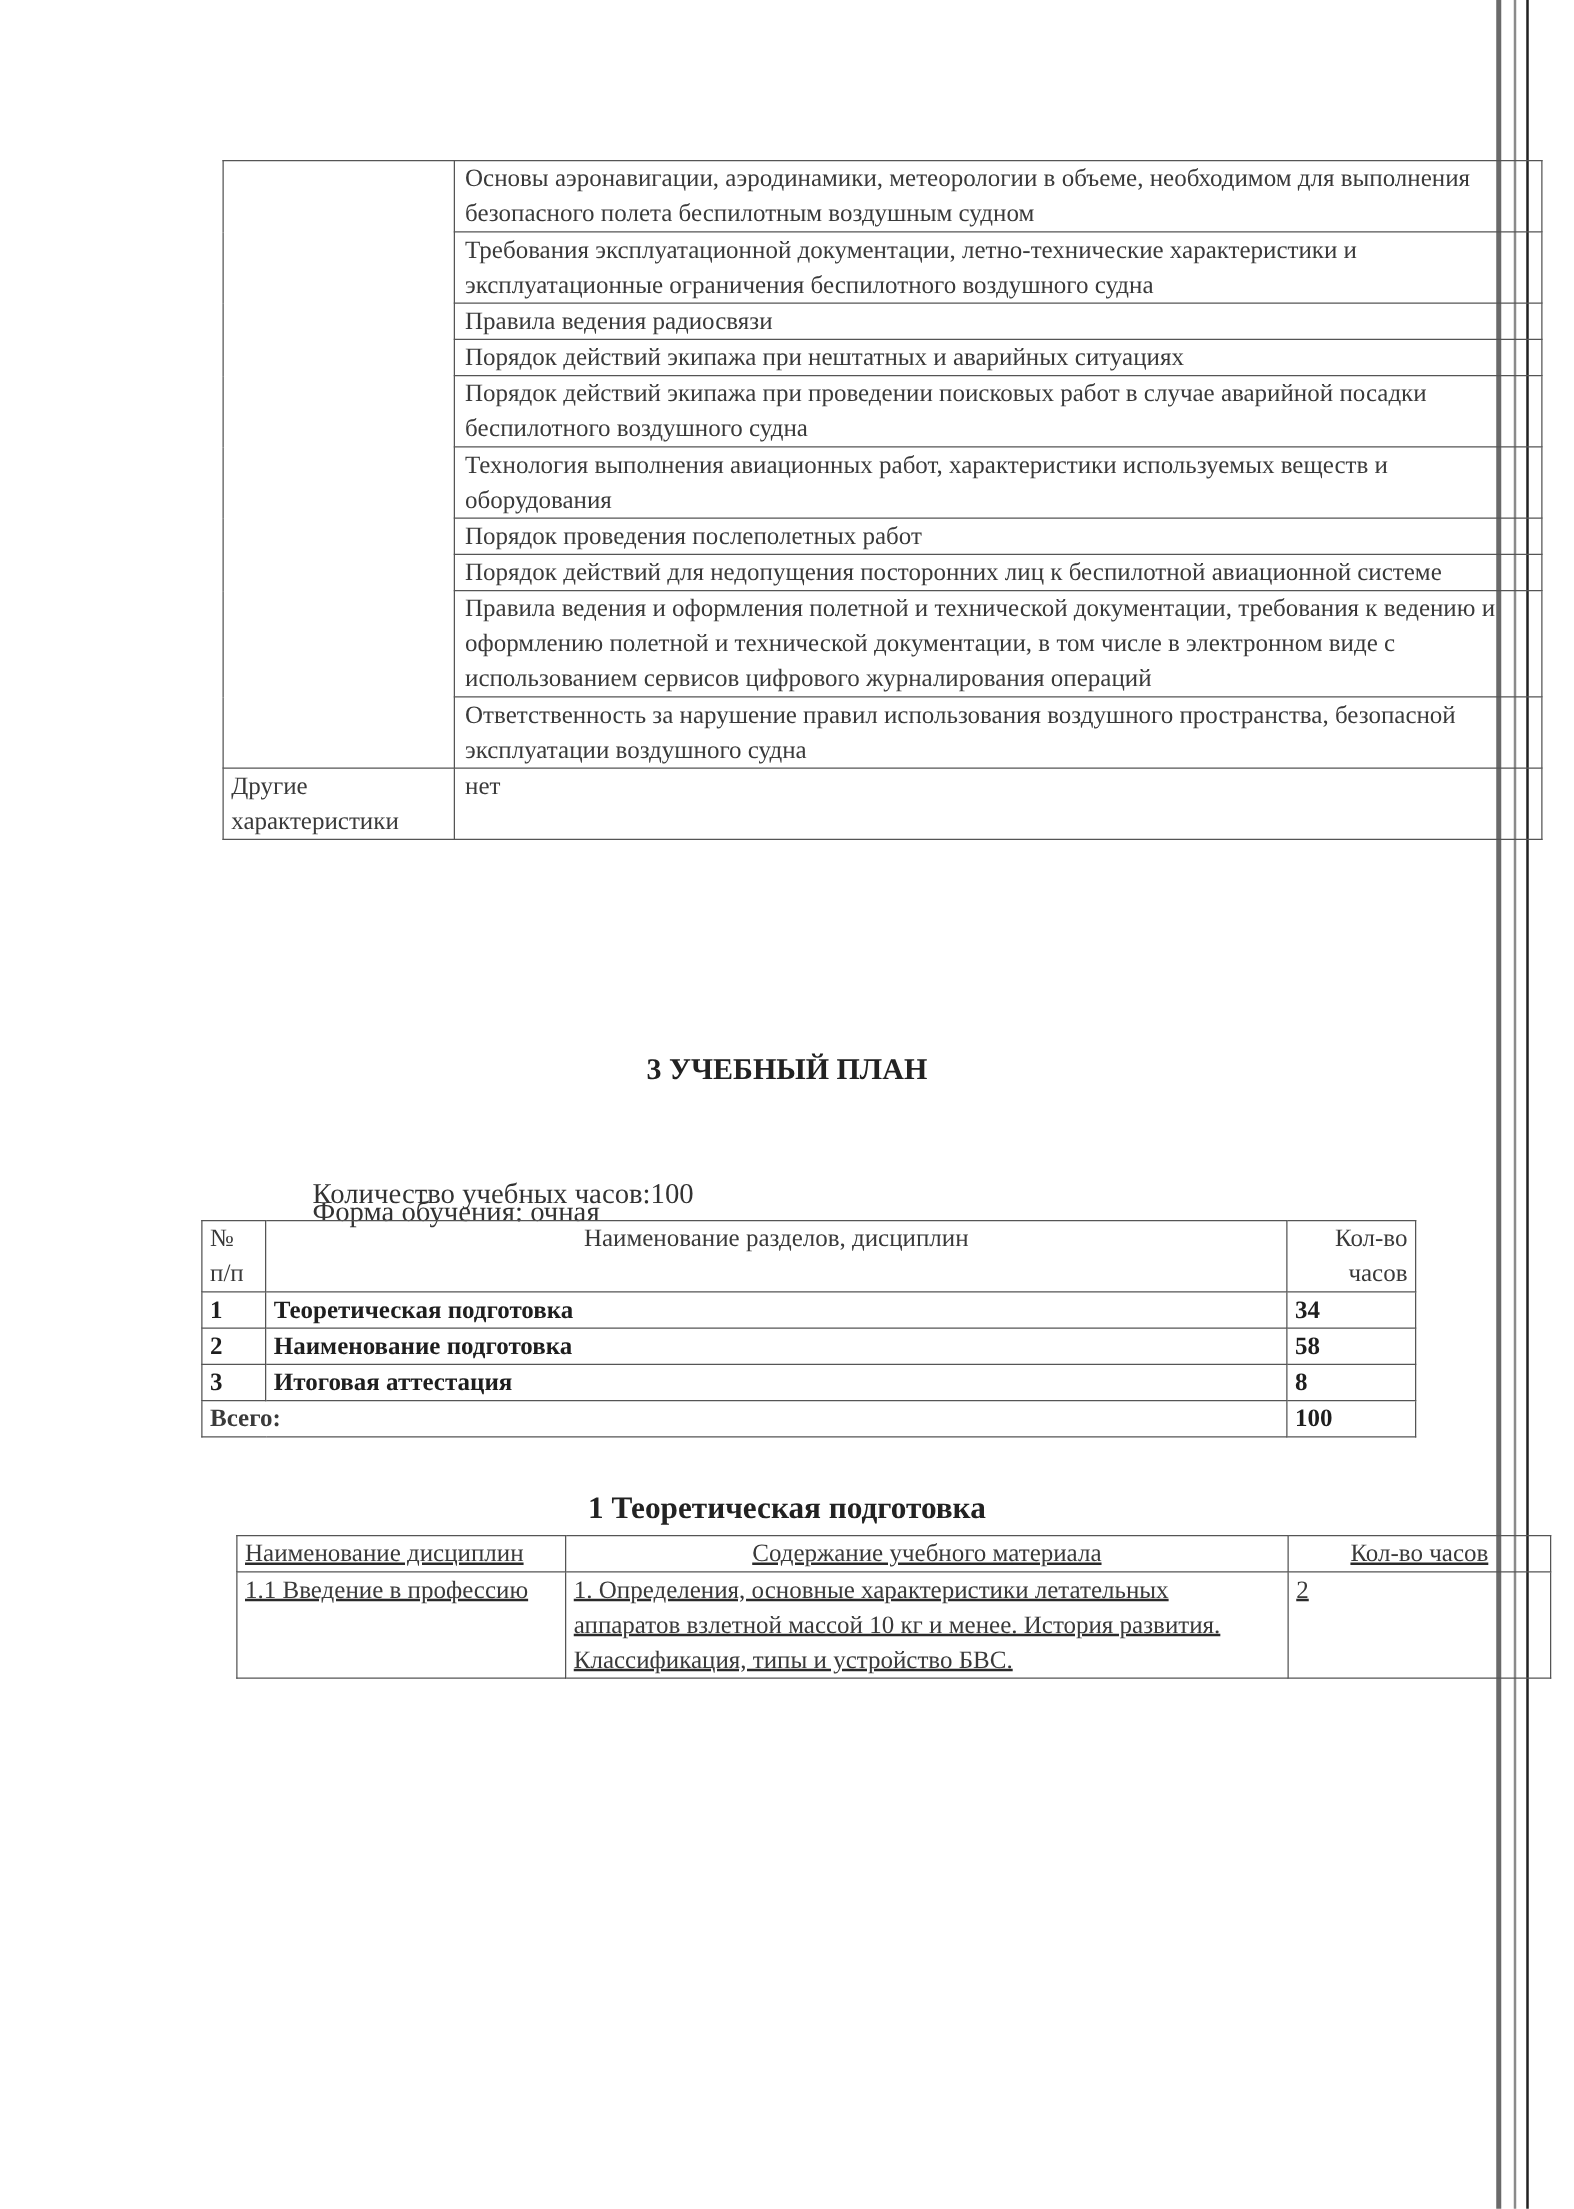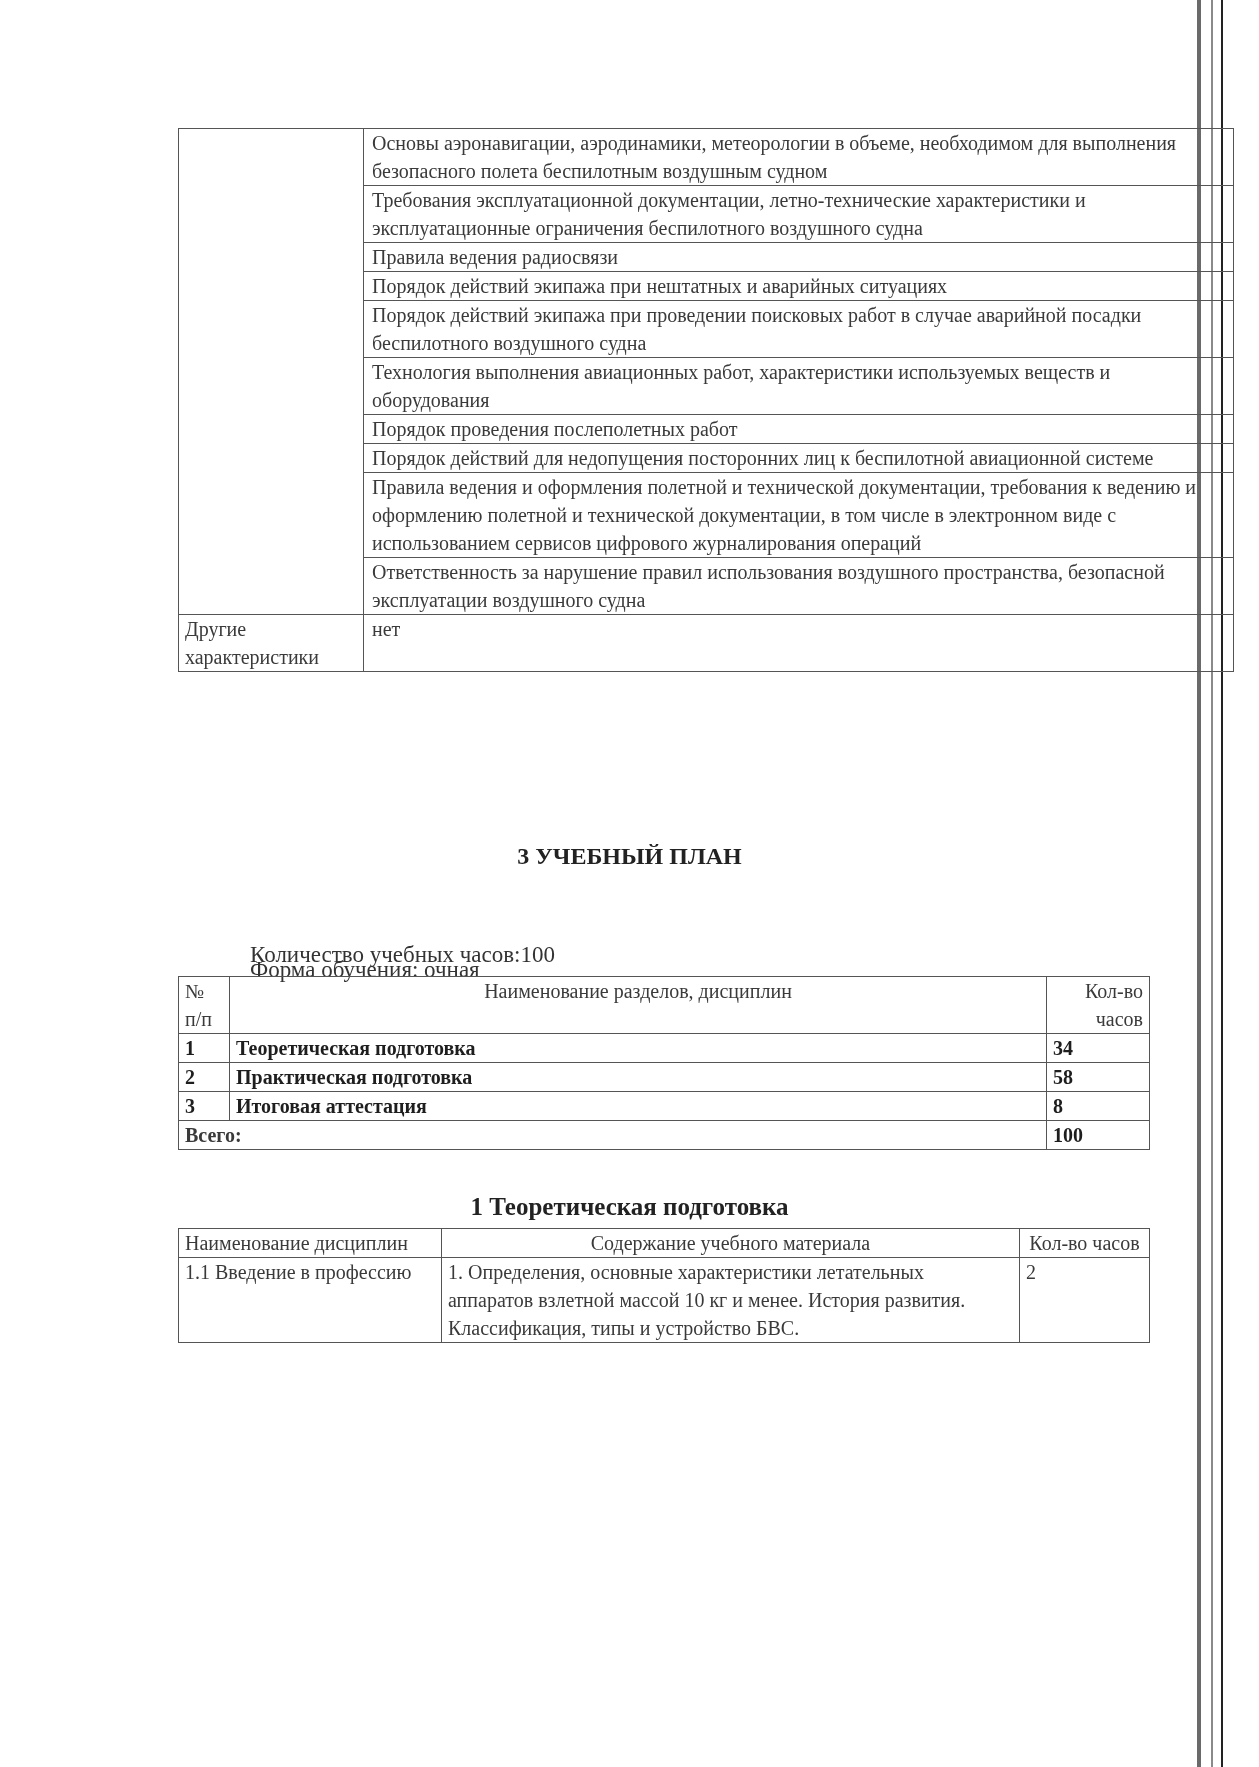--- a/index.html
+++ b/index.html
@@ -18,32 +18,32 @@
     #t-req { left: 178px; top: 128px; width: 1056px; }
     #t-req td.left { width: 172px; }
     #t-req td.right { padding-left: 8px; }
 
     .heading { position: absolute; left: 0; width: 1259px; text-align: center; font-weight: bold; font-size: 24px; color: #222; }
     #h-plan { top: 843px; }
     .info { position: absolute; left: 250px; font-size: 23px; color: #333; }
     #form-line { top: 909px; margin-top: 48px; }
     #hours-line { top: 942px; }
 
-    #t-plan { left: 178px; top: 976px; width: 972px; font-family: Liberation Serif, serif; }
+    #t-plan { left: 161px; top: 976px; width: 972px; font-family: Liberation Serif, serif; }
     #t-plan td { font-size: 20px; line-height: 28px; }
     #t-plan td.num { width: 38px; }
     #t-plan td.hrs { width: 90px; }
     #t-plan .hdr-center { text-align: center; }
     #t-plan .hdr-right { text-align: right; }
     #t-plan .b { font-weight: bold; color: #1e1e1e; }
     #t-plan .total-label { text-align: left; font-weight: bold; padding-right: 8px; }
 
     #h-theory { top: 1193px; font-size: 25px; }
 
-    #t-theory { left: 178px; top: 1228px; width: 972px; }
+    #t-theory { left: 189px; top: 1228px; width: 1052px; text-decoration: underline; }
     #t-theory td { font-size: 20px; line-height: 28px; }
     #t-theory td.c1 { width: 250px; text-align: justify; text-align-last: left; }
     #t-theory td.c2 { width: 565px; }
     #t-theory .hdr-center { text-align: center; text-align-last: center; }
   </style>
 </head>
 <body>
 
 <div class="edge-lines edge1"></div>
 <div class="edge-lines edge2"></div>
@@ -100,21 +100,21 @@
     <td class="hdr-center">Наименование разделов, дисциплин</td>
     <td class="hrs hdr-right">Кол-во часов</td>
   </tr>
   <tr>
     <td class="num b">1</td>
     <td class="b">Теоретическая подготовка</td>
     <td class="hrs b">34</td>
   </tr>
   <tr>
     <td class="num b">2</td>
-    <td class="b">Практическая подготовка</td>
+    <td class="b">Наименование подготовка</td>
     <td class="hrs b">58</td>
   </tr>
   <tr>
     <td class="num b">3</td>
     <td class="b">Итоговая аттестация</td>
     <td class="hrs b">8</td>
   </tr>
   <tr>
     <td colspan="2" class="total-label">Всего:</td>
     <td class="hrs b">100</td>

